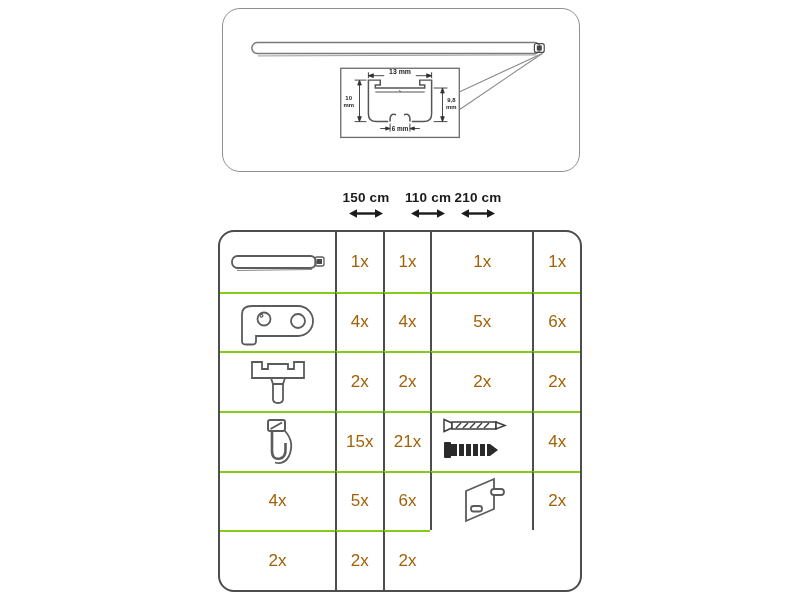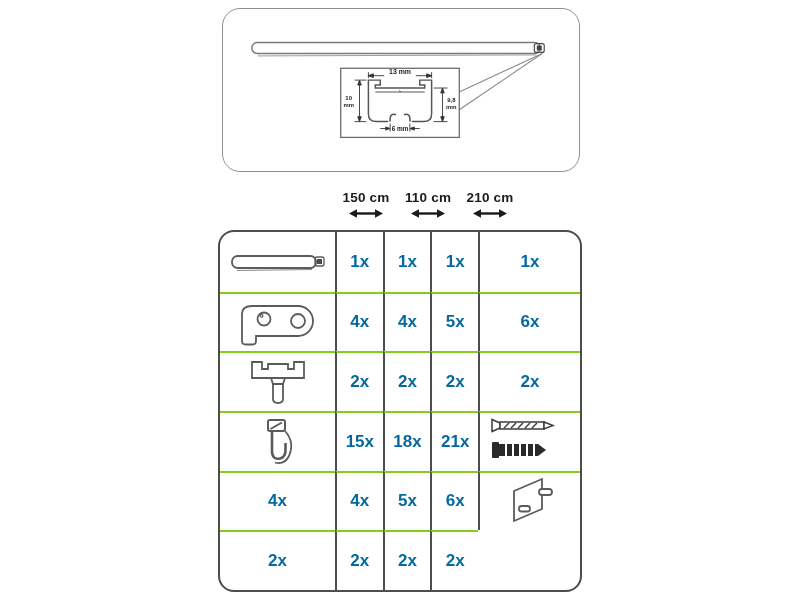--- a/index.html
+++ b/index.html
@@ -19,21 +19,21 @@
 
   
   .parts-table{position:absolute;left:218px;top:230px;width:364px;height:362px;
       border:2px solid #4d4d4d;border-radius:16px;box-sizing:border-box;overflow:hidden;
       display:grid;grid-template-columns:115px repeat(4,1fr);grid-template-rows:repeat(6,1fr);
       background:#fff;}
   .cell{display:flex;align-items:center;justify-content:center;
         border-left:2px solid #4d4d4d;border-top:2px solid #84cc16;box-sizing:border-box;}
   .cell:nth-child(5n+1){border-left:none;}
   .cell:nth-child(-n+5){border-top:none;}
-  .qty{font-size:17px;font-weight:bold;color:#0369a1;}
+  .qty{font-size:17px;font-weight:normal;color:#a16207;}
   .part-svg{display:block;}
 </style>
 </head>
 <body>
 
 <div class="stage">
 
   <div class="panel">
     <svg viewBox="0 0 358 164">
 
@@ -110,21 +110,21 @@
     </svg>
   </div>
   <div class="size-col" style="left:397px">
     <span class="size-label">110 cm</span>
     <svg class="size-arrow" width="34" height="11" viewBox="0 0 34 11">
       <line x1="6" y1="5.5" x2="28" y2="5.5" stroke="#1b1b1b" stroke-width="2.4"></line>
       <polygon points="0,5.5 8,1.2 8,9.8" fill="#1b1b1b"></polygon>
       <polygon points="34,5.5 26,1.2 26,9.8" fill="#1b1b1b"></polygon>
     </svg>
   </div>
-  <div class="size-col" style="left:459px">
+  <div class="size-col" style="left:447px">
     <span class="size-label">210 cm</span>
     <svg class="size-arrow" width="34" height="11" viewBox="0 0 34 11">
       <line x1="6" y1="5.5" x2="28" y2="5.5" stroke="#1b1b1b" stroke-width="2.4"></line>
       <polygon points="0,5.5 8,1.2 8,9.8" fill="#1b1b1b"></polygon>
       <polygon points="34,5.5 26,1.2 26,9.8" fill="#1b1b1b"></polygon>
     </svg>
   </div>
 
   <div class="parts-table">
 
@@ -193,23 +193,20 @@
     <div class="cell">
       <svg class="part-svg" width="100" height="56" viewBox="0 0 100 56" fill="none" stroke="#5b5b5b" stroke-width="2">
         <rect x="40" y="6" width="17" height="11" rx="2" fill="#fff"></rect>
         <line x1="42.5" y1="15" x2="54" y2="8.5"></line>
         <path d="M44 17 L44 37 Q44 46 52 44.5 Q58 43 57.5 35 L57.5 29" stroke-width="2.6"></path>
         <path d="M57 17 Q67 28 61 42 Q56.5 51 47 48.5" stroke-width="1.8"></path>
       </svg>
     </div>
     <div class="cell">
         <span class="qty">15x</span>
-      </div>
-    <div class="cell">
-        <span class="qty">18x</span>
       </div>
     <div class="cell">
         <span class="qty">21x</span>
       </div>
 
     <div class="cell">
       <svg class="part-svg" width="100" height="56" viewBox="0 0 100 56" fill="none" stroke="#3d3d3d" stroke-width="1.5">
         <path d="M12 5.5 L12 17.5 L20 14 L20 9 Z" fill="#fff"></path>
         <rect x="20" y="8" width="44" height="7" fill="#fff"></rect>
         <line x1="24" y1="14" x2="29" y2="9"></line>

